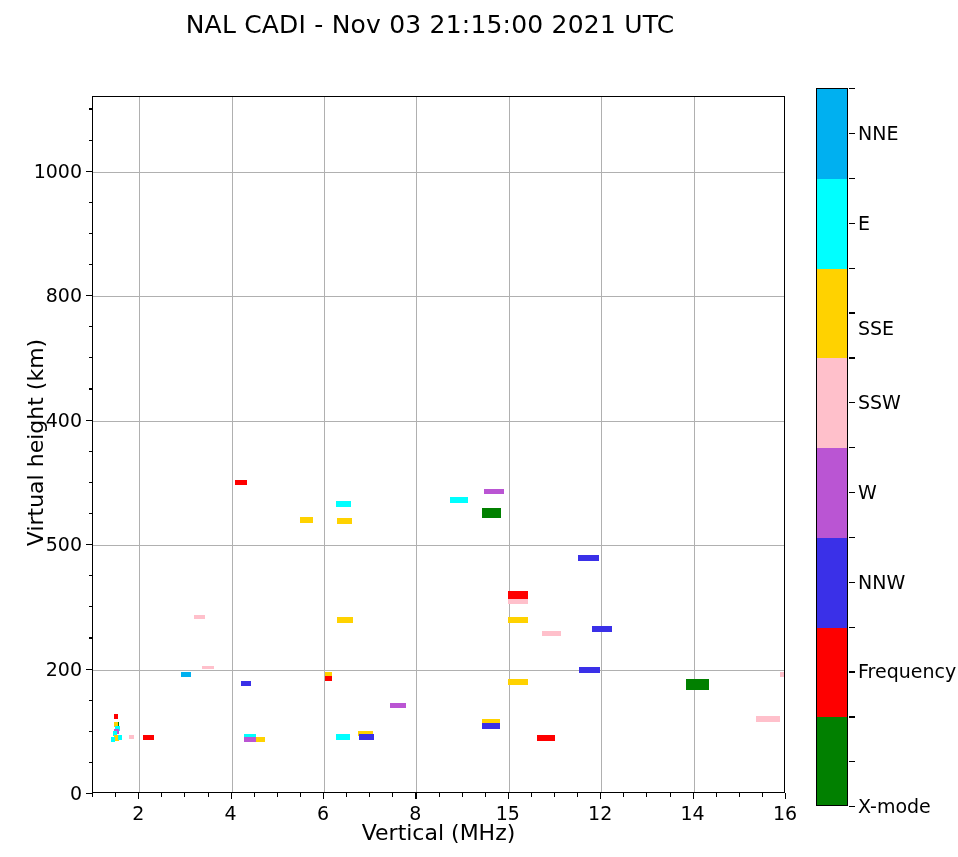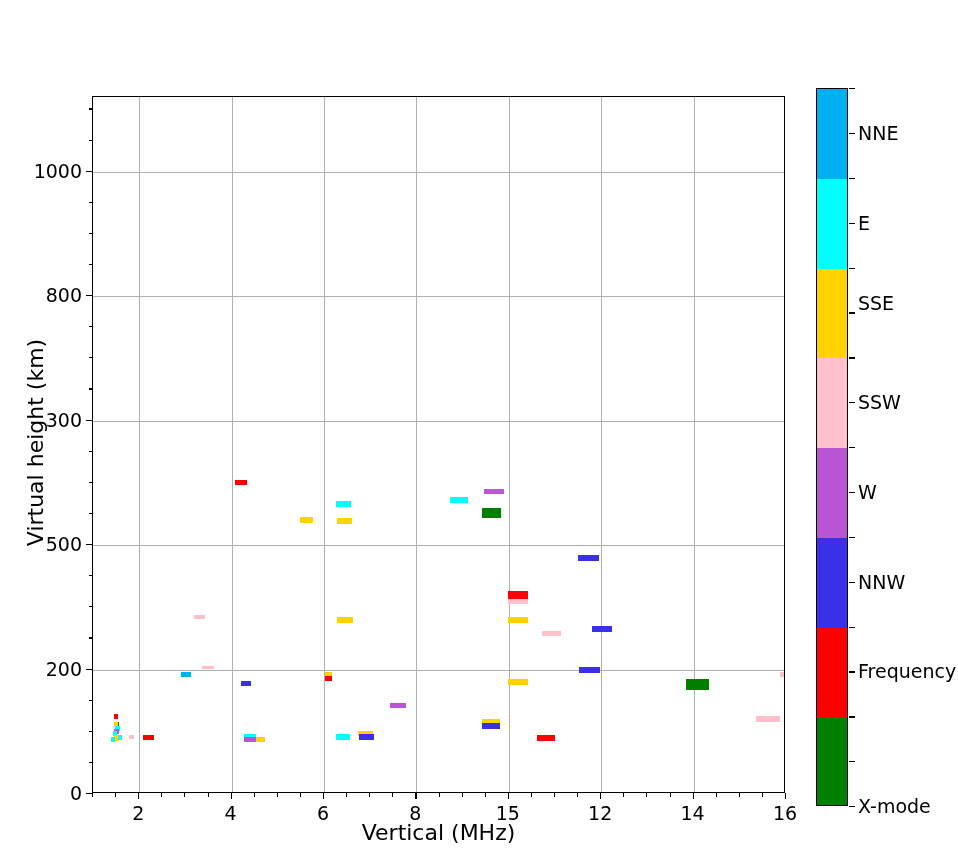--- a/index.html
+++ b/index.html
@@ -152,20 +152,21 @@
     transform: rotate(-90deg);
     transform-origin: center center;
     white-space: nowrap;
   }
 </style>
 </head>
 <body>
 
 <div id="figure">
 
+  <div id="fig-title">NAL CADI - Nov 03 21:15:00 2021 UTC</div>
 
   <div id="axes">
     <div id="plot-area">
         <div class="gridline-v" style="left: 46.2px;"></div>
         <div class="gridline-v" style="left: 138.6px;"></div>
         <div class="gridline-v" style="left: 231px;"></div>
         <div class="gridline-v" style="left: 323.4px;"></div>
         <div class="gridline-v" style="left: 415.8px;"></div>
         <div class="gridline-v" style="left: 508.2px;"></div>
         <div class="gridline-v" style="left: 600.6px;"></div>
@@ -264,21 +265,21 @@
       <div class="xtick-minor" style="left: 715.7px; top: 793px;"></div>
       <div class="xtick-minor" style="left: 738.8px; top: 793px;"></div>
       <div class="xtick-minor" style="left: 761.9px; top: 793px;"></div>
       <div class="ytick-major" style="left: 86px; top: 793px;"></div>
       <div class="yticklabel" style="left: 12px; width: 70px; top: 793px;">0</div>
       <div class="ytick-major" style="left: 86px; top: 668.536px;"></div>
       <div class="yticklabel" style="left: 12px; width: 70px; top: 668.536px;">200</div>
       <div class="ytick-major" style="left: 86px; top: 544.071px;"></div>
       <div class="yticklabel" style="left: 12px; width: 70px; top: 544.071px;">500</div>
       <div class="ytick-major" style="left: 86px; top: 419.607px;"></div>
-      <div class="yticklabel" style="left: 12px; width: 70px; top: 419.607px;">300</div>
+      <div class="yticklabel" style="left: 12px; width: 70px; top: 419.607px;">400</div>
       <div class="ytick-major" style="left: 86px; top: 295.143px;"></div>
       <div class="yticklabel" style="left: 12px; width: 70px; top: 295.143px;">800</div>
       <div class="ytick-major" style="left: 86px; top: 170.679px;"></div>
       <div class="yticklabel" style="left: 12px; width: 70px; top: 170.679px;">1000</div>
       <div class="ytick-minor" style="left: 88.5px; top: 761.884px;"></div>
       <div class="ytick-minor" style="left: 88.5px; top: 730.768px;"></div>
       <div class="ytick-minor" style="left: 88.5px; top: 699.652px;"></div>
       <div class="ytick-minor" style="left: 88.5px; top: 637.42px;"></div>
       <div class="ytick-minor" style="left: 88.5px; top: 606.304px;"></div>
       <div class="ytick-minor" style="left: 88.5px; top: 575.188px;"></div>
@@ -309,21 +310,21 @@
       <div class="cb-seg" style="top: 628.25px; height: 90.35px; background: rgb(1, 128, 0);"></div>
     </div>
   <div id="cb-ticks-layer">
       <div class="cb-tick" style="top: 88px;"></div>
       <div class="cb-label" style="top: 132.875px;">NNE</div>
       <div class="cb-tick" style="top: 132.875px;"></div>
       <div class="cb-tick" style="top: 177.75px;"></div>
       <div class="cb-label" style="top: 222.625px;">E</div>
       <div class="cb-tick" style="top: 222.625px;"></div>
       <div class="cb-tick" style="top: 267.5px;"></div>
-      <div class="cb-label" style="top: 303px;">SSE</div>
+      <div class="cb-label" style="top: 328px;">SSE</div>
       <div class="cb-tick" style="top: 312.375px;"></div>
       <div class="cb-tick" style="top: 357.25px;"></div>
       <div class="cb-label" style="top: 402.125px;">SSW</div>
       <div class="cb-tick" style="top: 402.125px;"></div>
       <div class="cb-tick" style="top: 447px;"></div>
       <div class="cb-label" style="top: 491.875px;">W</div>
       <div class="cb-tick" style="top: 491.875px;"></div>
       <div class="cb-tick" style="top: 536.75px;"></div>
       <div class="cb-label" style="top: 581.625px;">NNW</div>
       <div class="cb-tick" style="top: 581.625px;"></div>

